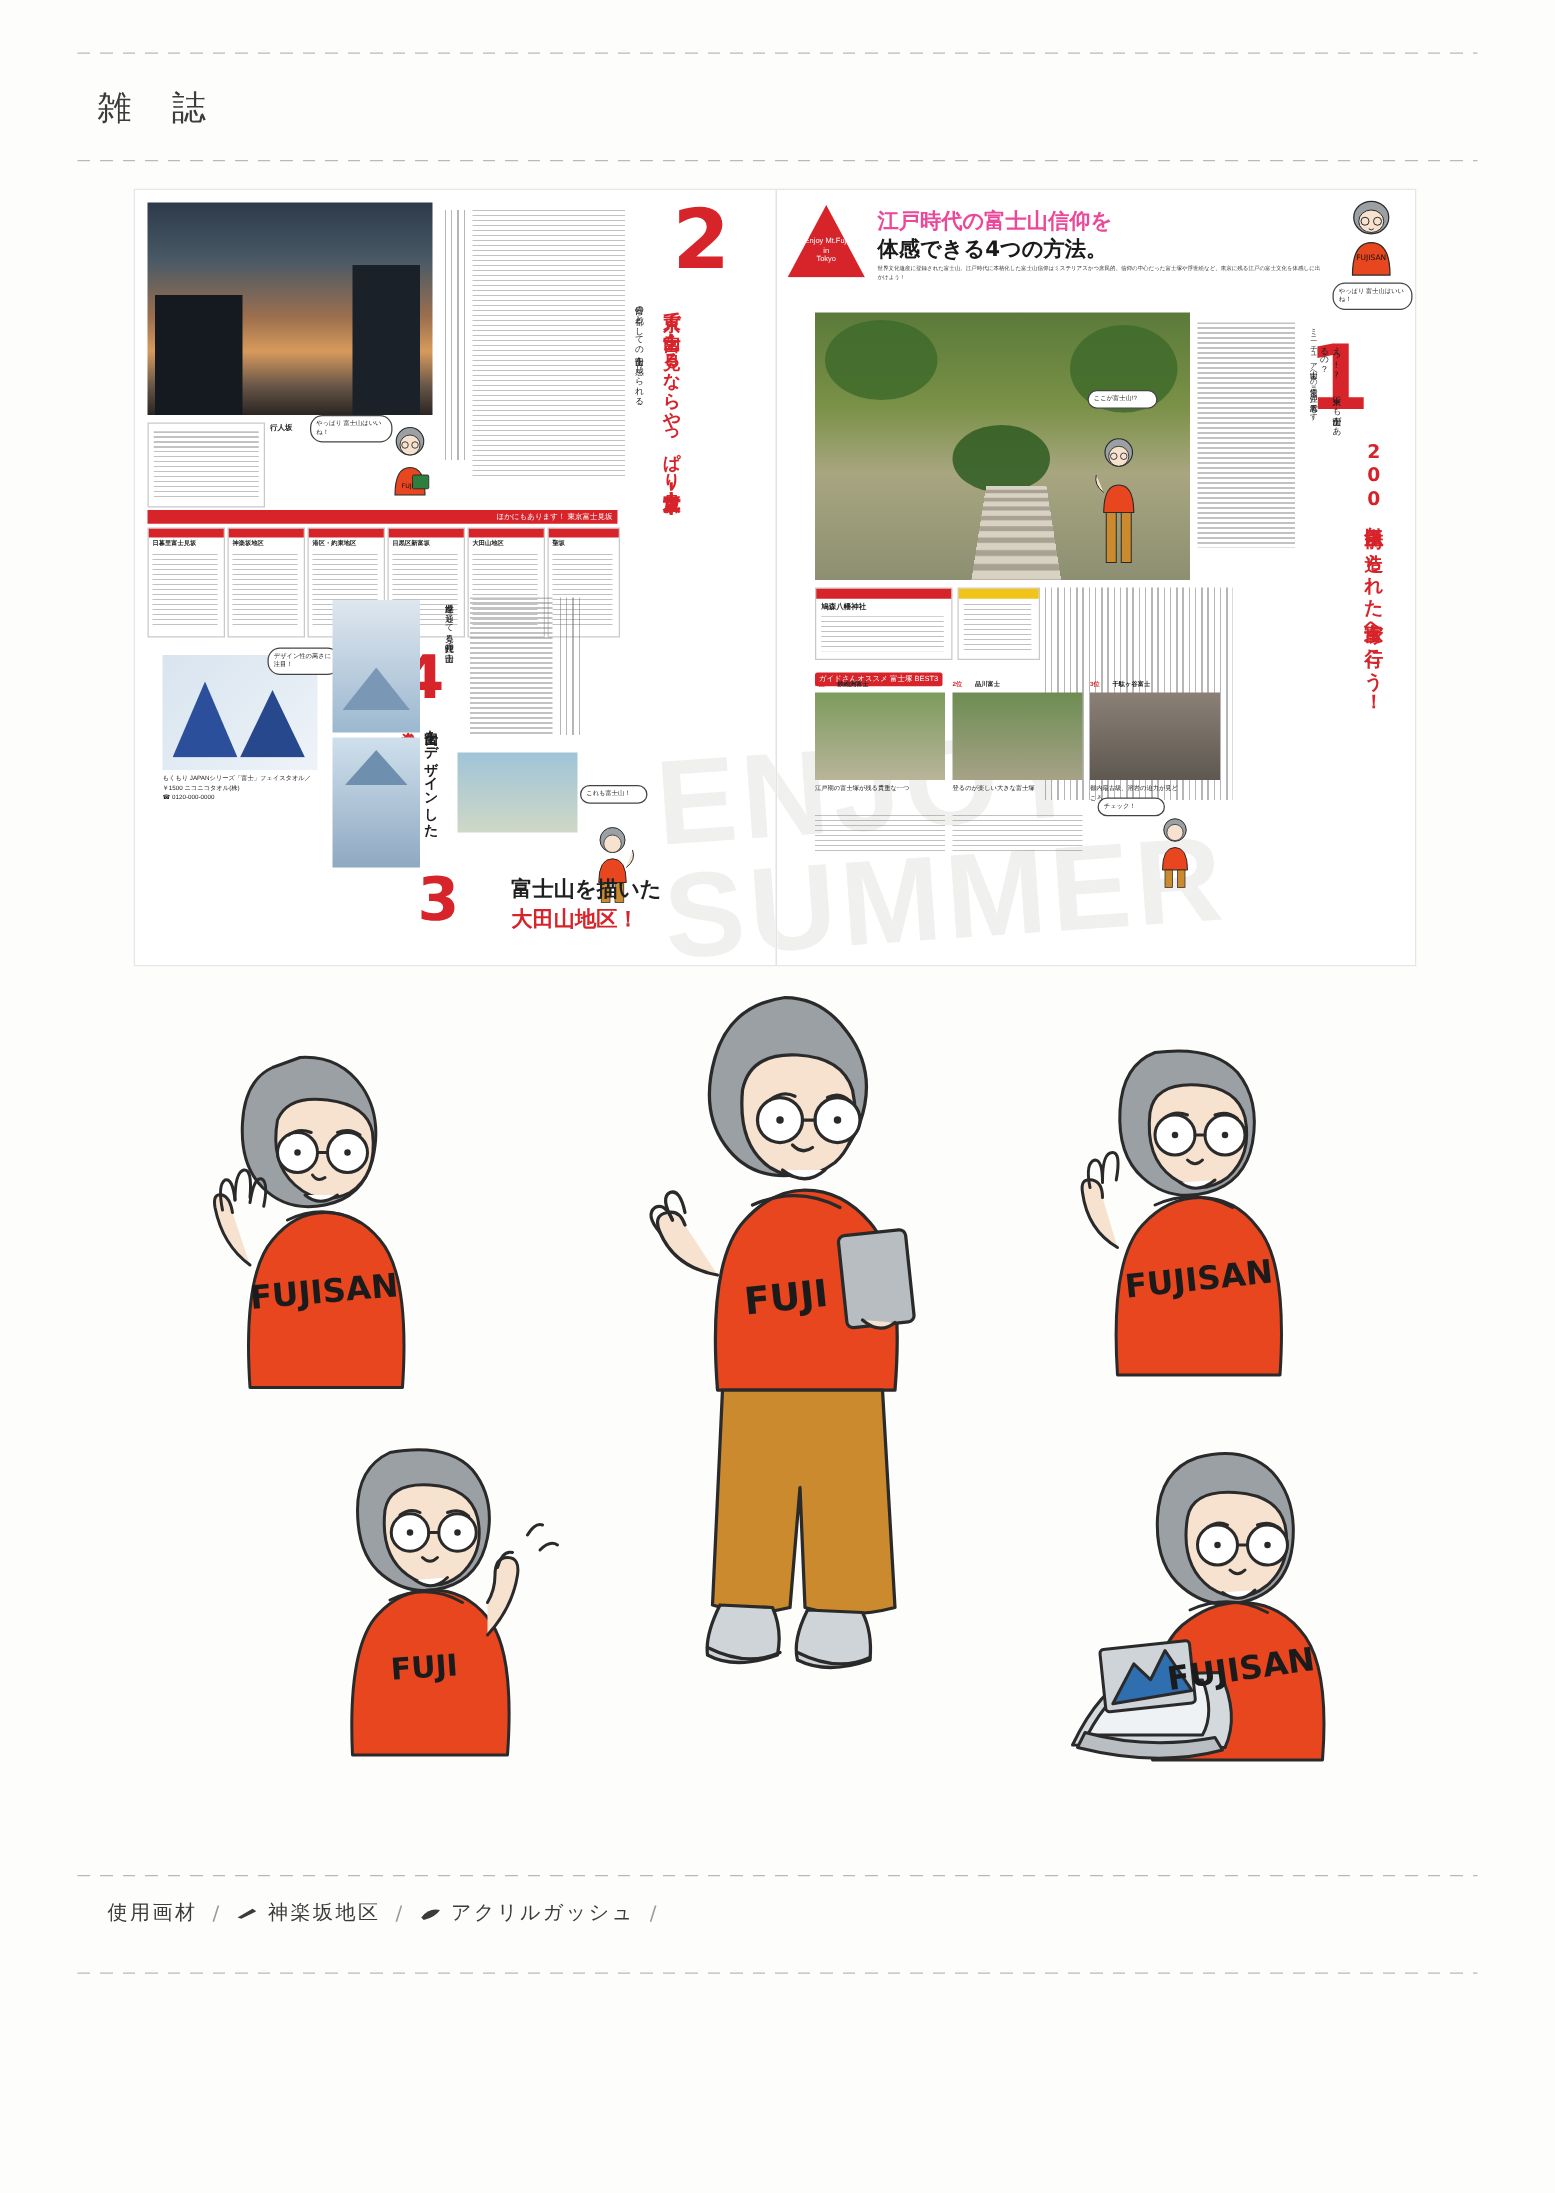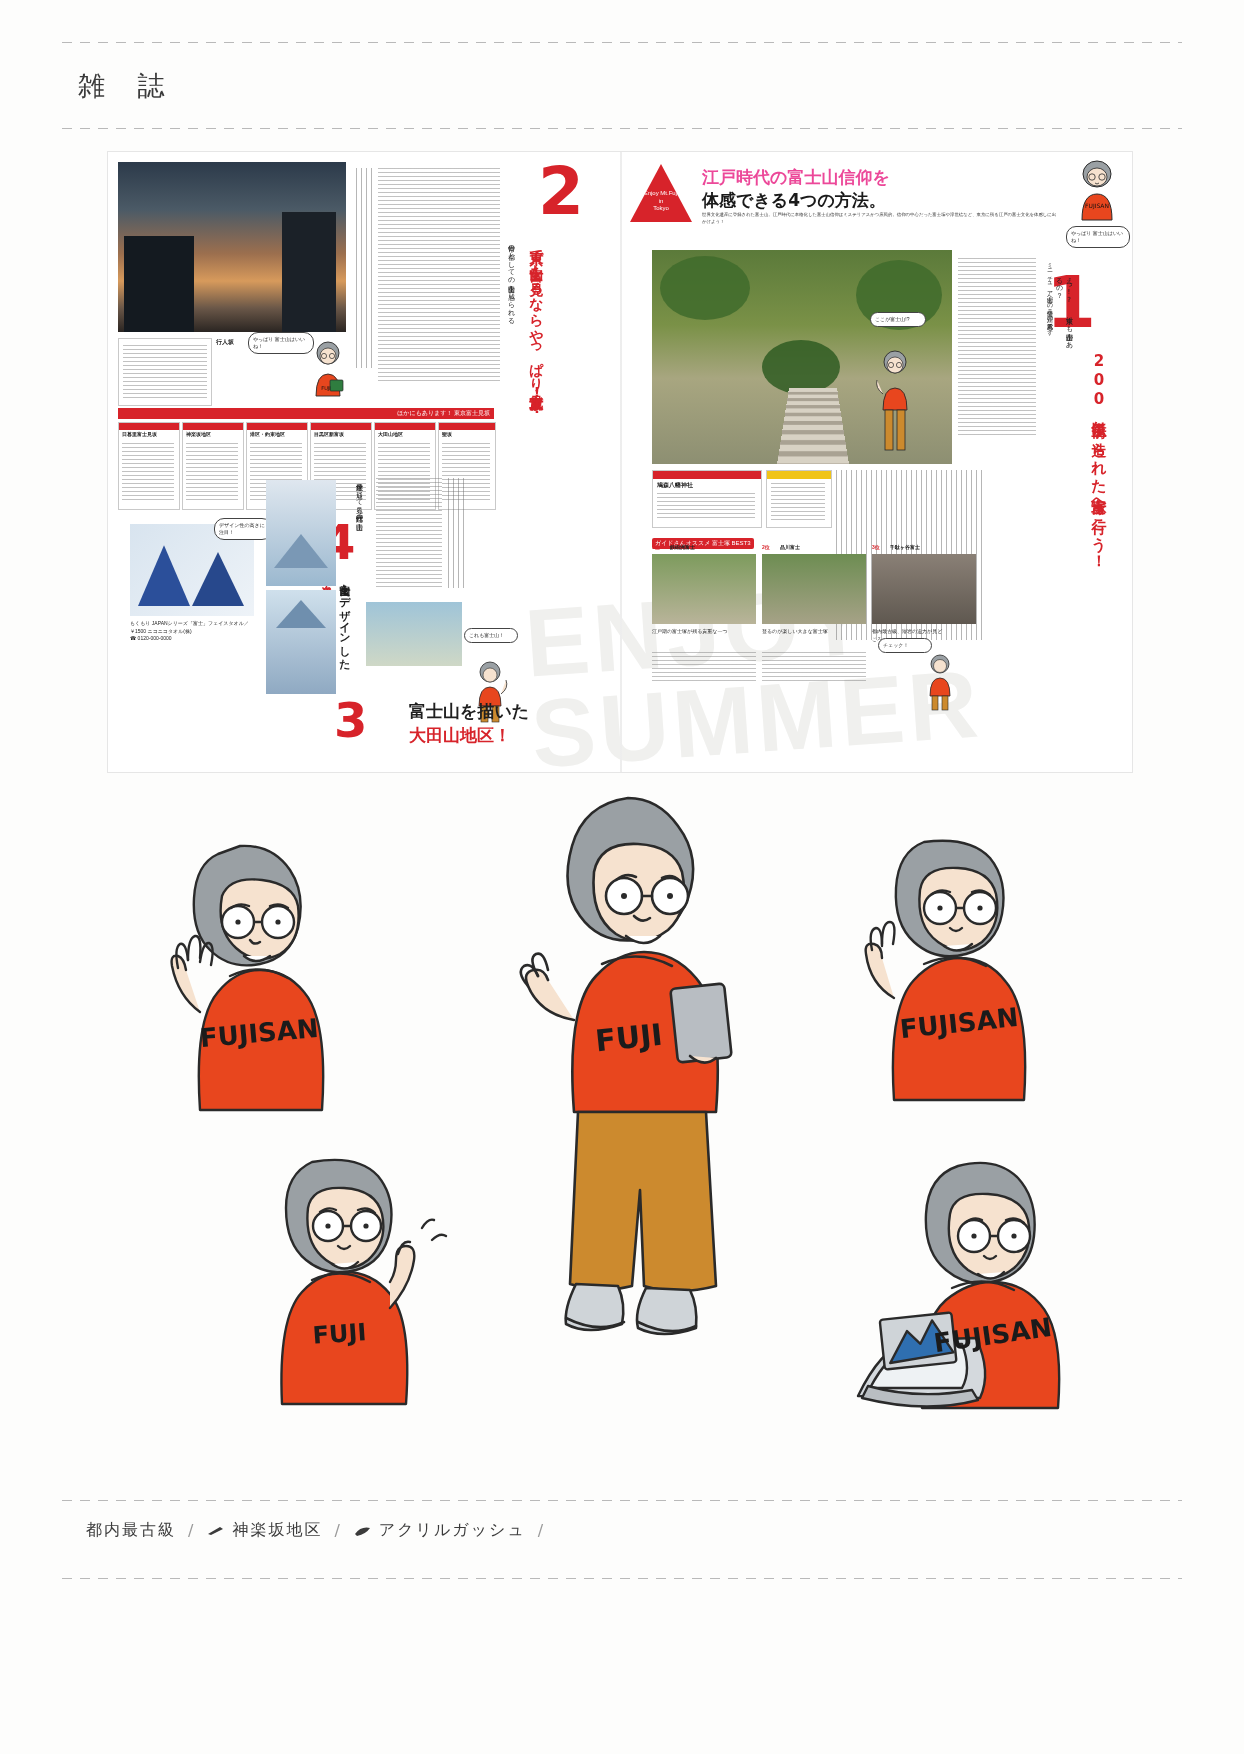--- a/index.html
+++ b/index.html
@@ -533,21 +533,21 @@
       </svg>
     </div>
   </div>
 
   <div class="caption">
   </div>
 
   <div class="dashed-rule rule-bottom"></div>
 
   <div class="footer">
-    <span>都内最古級</span>
+    <span>使用画材</span>
     <span class="slash">/</span>
     <span class="mat-icon">
       <svg viewBox="0 0 17 10" width="17" height="10">
           <path d="M1 8 L13 1 L16 3 L4 9 Z" fill="#3b3b3b"></path>
         </svg>
     </span>
     <span>神楽坂地区</span>
     <span class="slash">/</span>
     <span class="mat-icon">
       <svg viewBox="0 0 17 10" width="17" height="10">

